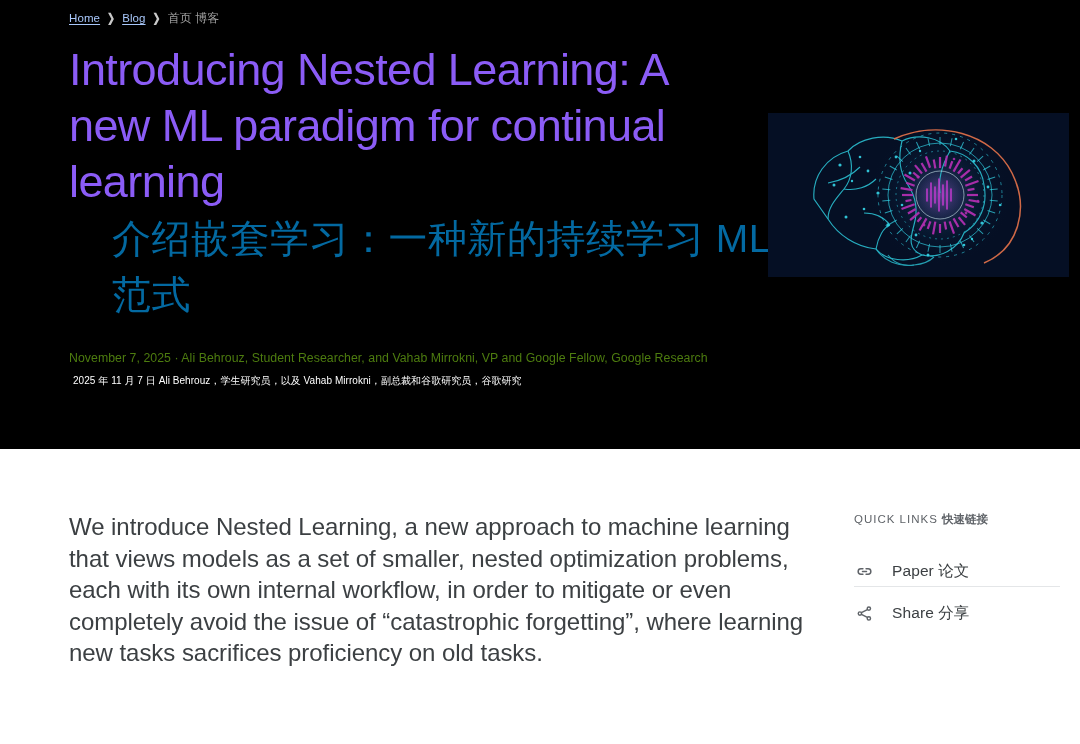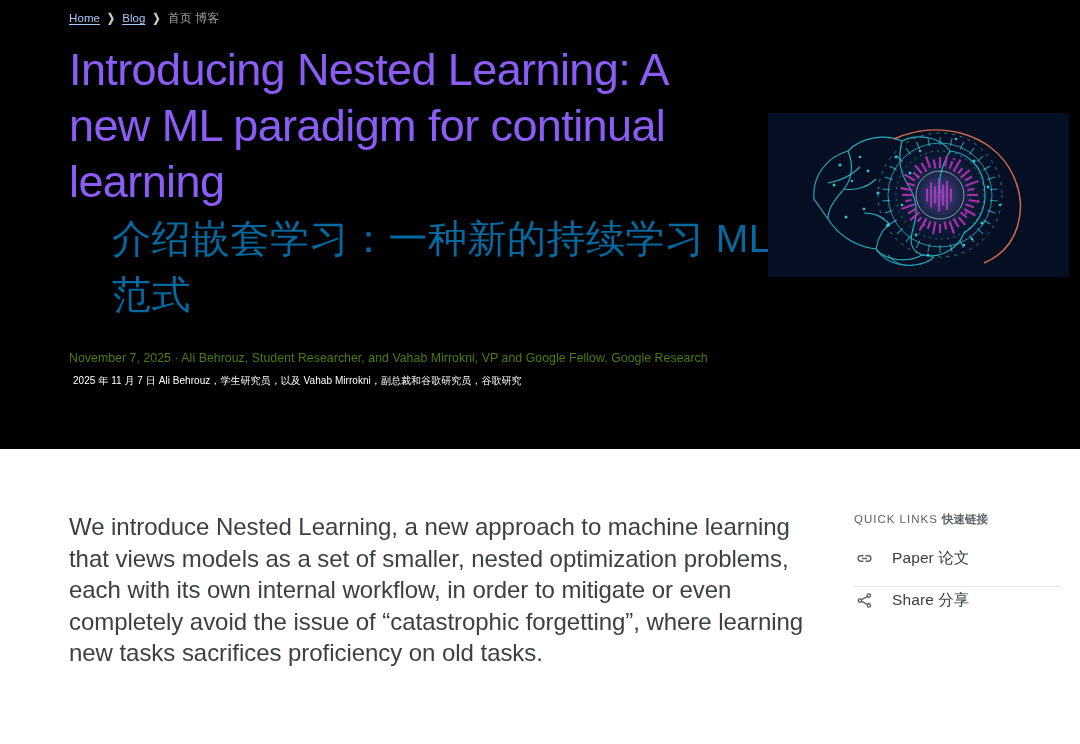--- a/index.html
+++ b/index.html
@@ -169,21 +169,21 @@
     letter-spacing: 1.0px;
     color: #5f6368;
     font-weight: 500;
     margin-bottom: 21px;
     white-space: nowrap;
   }
   .ql-head .cn { letter-spacing: 0; font-weight: 700; }
 
   .ql-item {
     display: flex;
-    align-items: flex-start;
+    align-items: flex-end;
     gap: 17px;
     height: 34px;
     cursor: pointer;
   }
   .ql-divider {
     height: 1px;
     background: #e4e6e8;
     width: 206px;
     margin: 4px 0 3px 0;
   }

